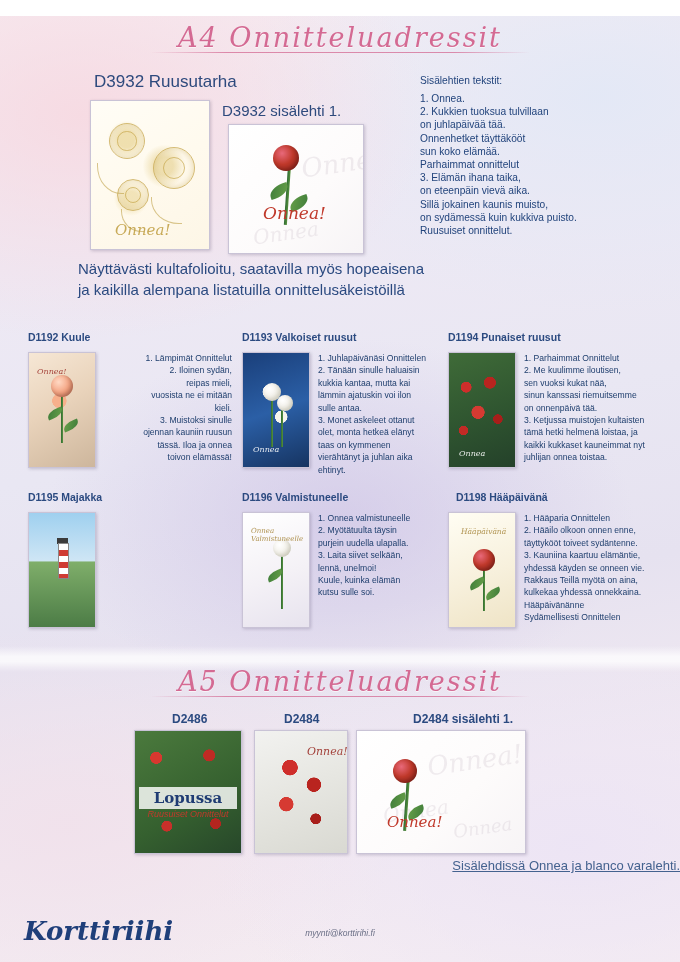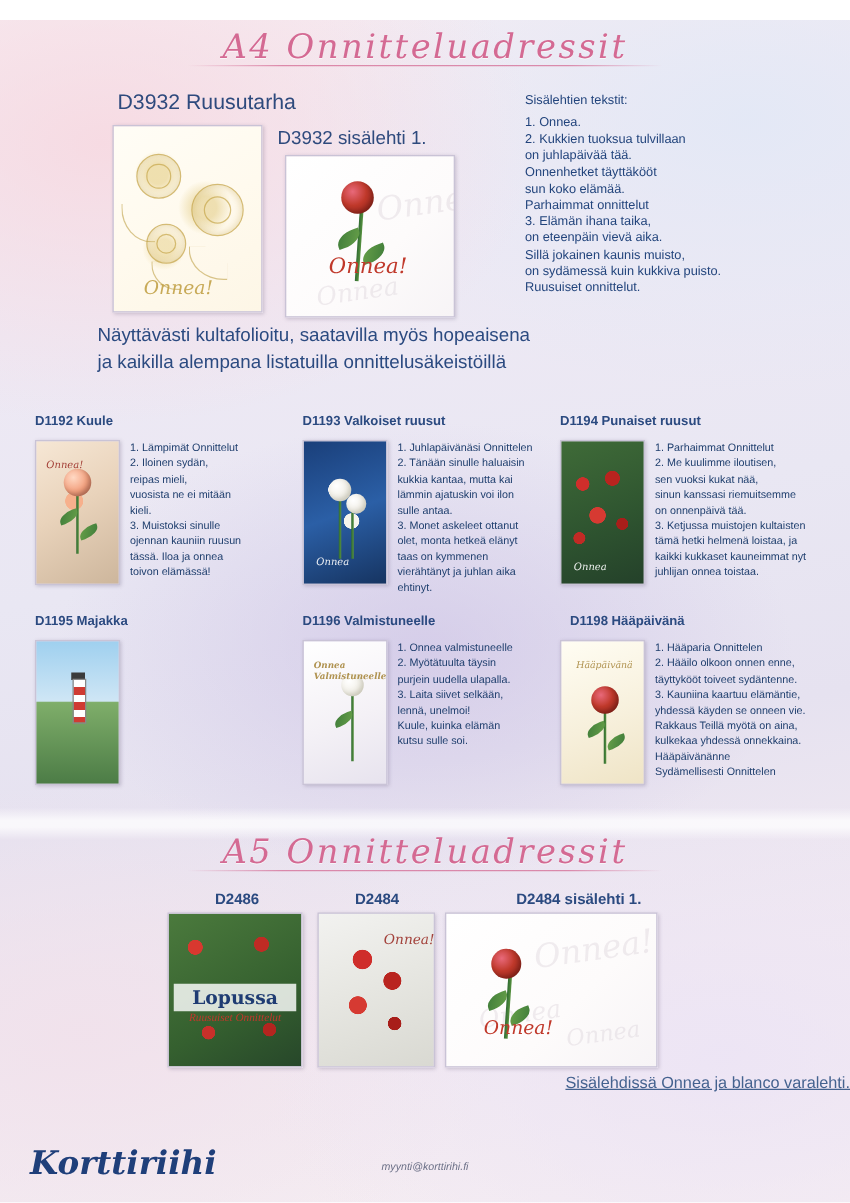--- a/index.html
+++ b/index.html
@@ -250,21 +250,21 @@
     justify-content: center;
     font-family: "DejaVu Serif", serif;
     font-weight: bold;
     color: #1f3c73;
     font-size: 15px;
   }
   .lopussa-sub {
     position: absolute;
     left: 0; right: 0; top: 64%;
     text-align: center;
-    font-family: Liberation Serif, serif;
+    font-family: Liberation Sans, sans-serif;
     font-style: italic;
     color: #c0392b;
     font-size: 9px;
   }
   .mini-script {
     position: absolute;
     font-family: "DejaVu Serif", serif;
     font-style: italic;
     font-size: 8px;
     color: #ffffff;
@@ -364,21 +364,21 @@
   <div class="small-code" style="left:28px; top:331px;">D1192 Kuule</div>
   <div class="card art-peach-rose" style="left:28px; top:352px; width:68px; height:116px;">
     <div class="card-inner">
       <div class="stem" style="left:32px; top:38px; width:2px; height:52px;"></div>
       <div class="leafshape" style="left:18px; top:56px; width:16px; height:9px; transform: rotate(-20deg);"></div>
       <div class="leafshape" style="left:34px; top:68px; width:16px; height:9px; transform: rotate(160deg);"></div>
       <div class="rose peach" style="left:22px; top:22px; width:22px; height:22px;"></div>
       <div class="mini-script dark" style="left:8px; top:14px;">Onnea!</div>
     </div>
   </div>
-  <div class="body-text" style="left:104px; top:352px; width:128px;">1. Lämpimät Onnittelut
+  <div class="body-text" style="left:104px; top:352px; width:128px;text-align:right;">1. Lämpimät Onnittelut
 2. Iloinen sydän,
 reipas mieli,
 vuosista ne ei mitään
 kieli.
 3. Muistoksi sinulle
 ojennan kauniin ruusun
 tässä. Iloa ja onnea
 toivon elämässä!</div>
 
   <div class="small-code" style="left:242px; top:331px;">D1193 Valkoiset ruusut</div>
@@ -425,21 +425,21 @@
       <div class="lh-tower"></div>
     </div>
   </div>
 
   <div class="small-code" style="left:242px; top:491px;">D1196 Valmistuneelle</div>
   <div class="card art-graduation" style="left:242px; top:512px; width:68px; height:116px;">
     <div class="card-inner">
       <div class="stem" style="left:38px; top:40px; width:2px; height:56px;"></div>
       <div class="leafshape" style="left:24px; top:58px; width:16px; height:9px; transform: rotate(-20deg);"></div>
       <div class="rose white" style="left:30px; top:26px; width:18px; height:18px;"></div>
-      <div class="mini-script gold" style="left:8px; top:14px; font-size:7px;font-weight:bold;">Onnea Valmistuneelle</div>
+      <div class="mini-script gold" style="left:8px; top:14px; font-size:7px;">Onnea Valmistuneelle</div>
     </div>
   </div>
   <div class="body-text" style="left:318px; top:512px; width:130px;">1. Onnea valmistuneelle
 2. Myötätuulta täysin
 purjein uudella ulapalla.
 3. Laita siivet selkään,
 lennä, unelmoi!
 Kuule, kuinka elämän
 kutsu sulle soi.</div>
 

